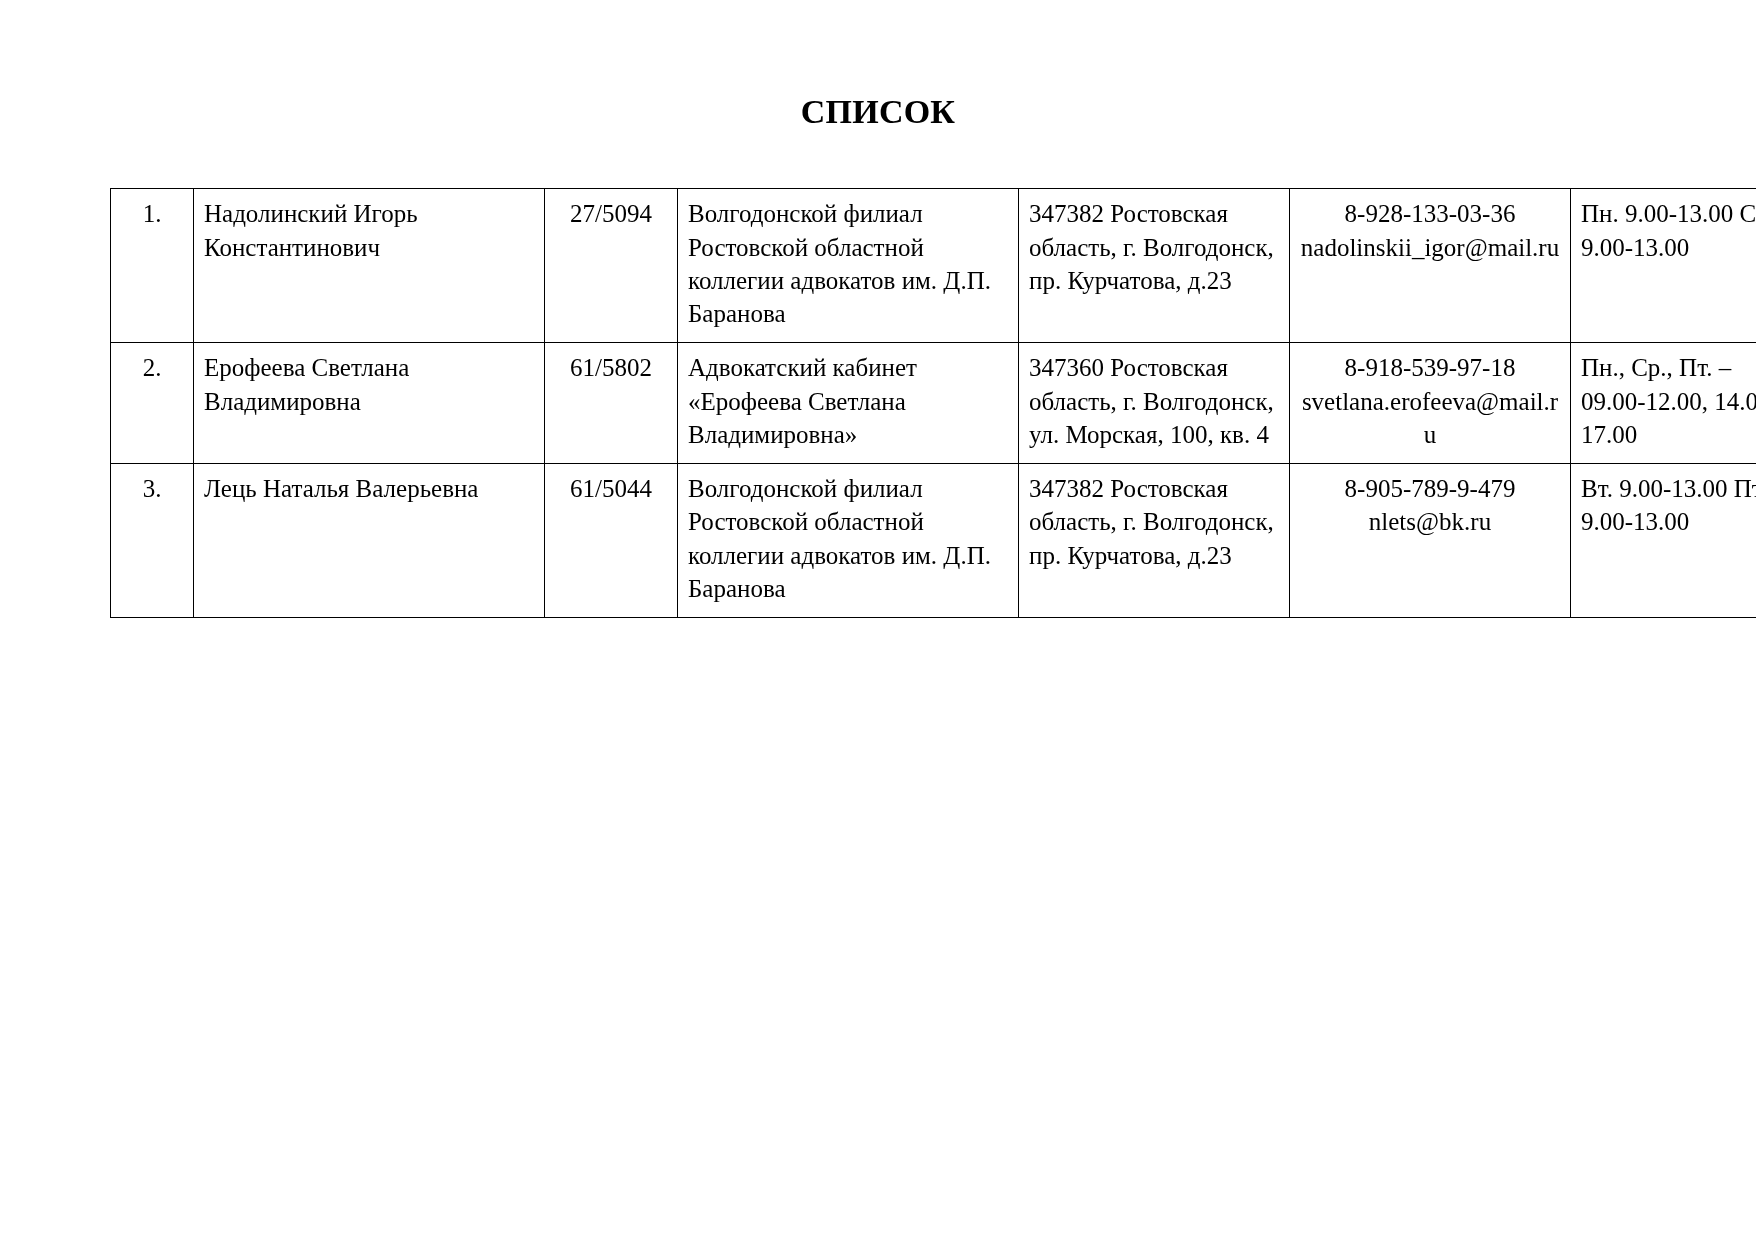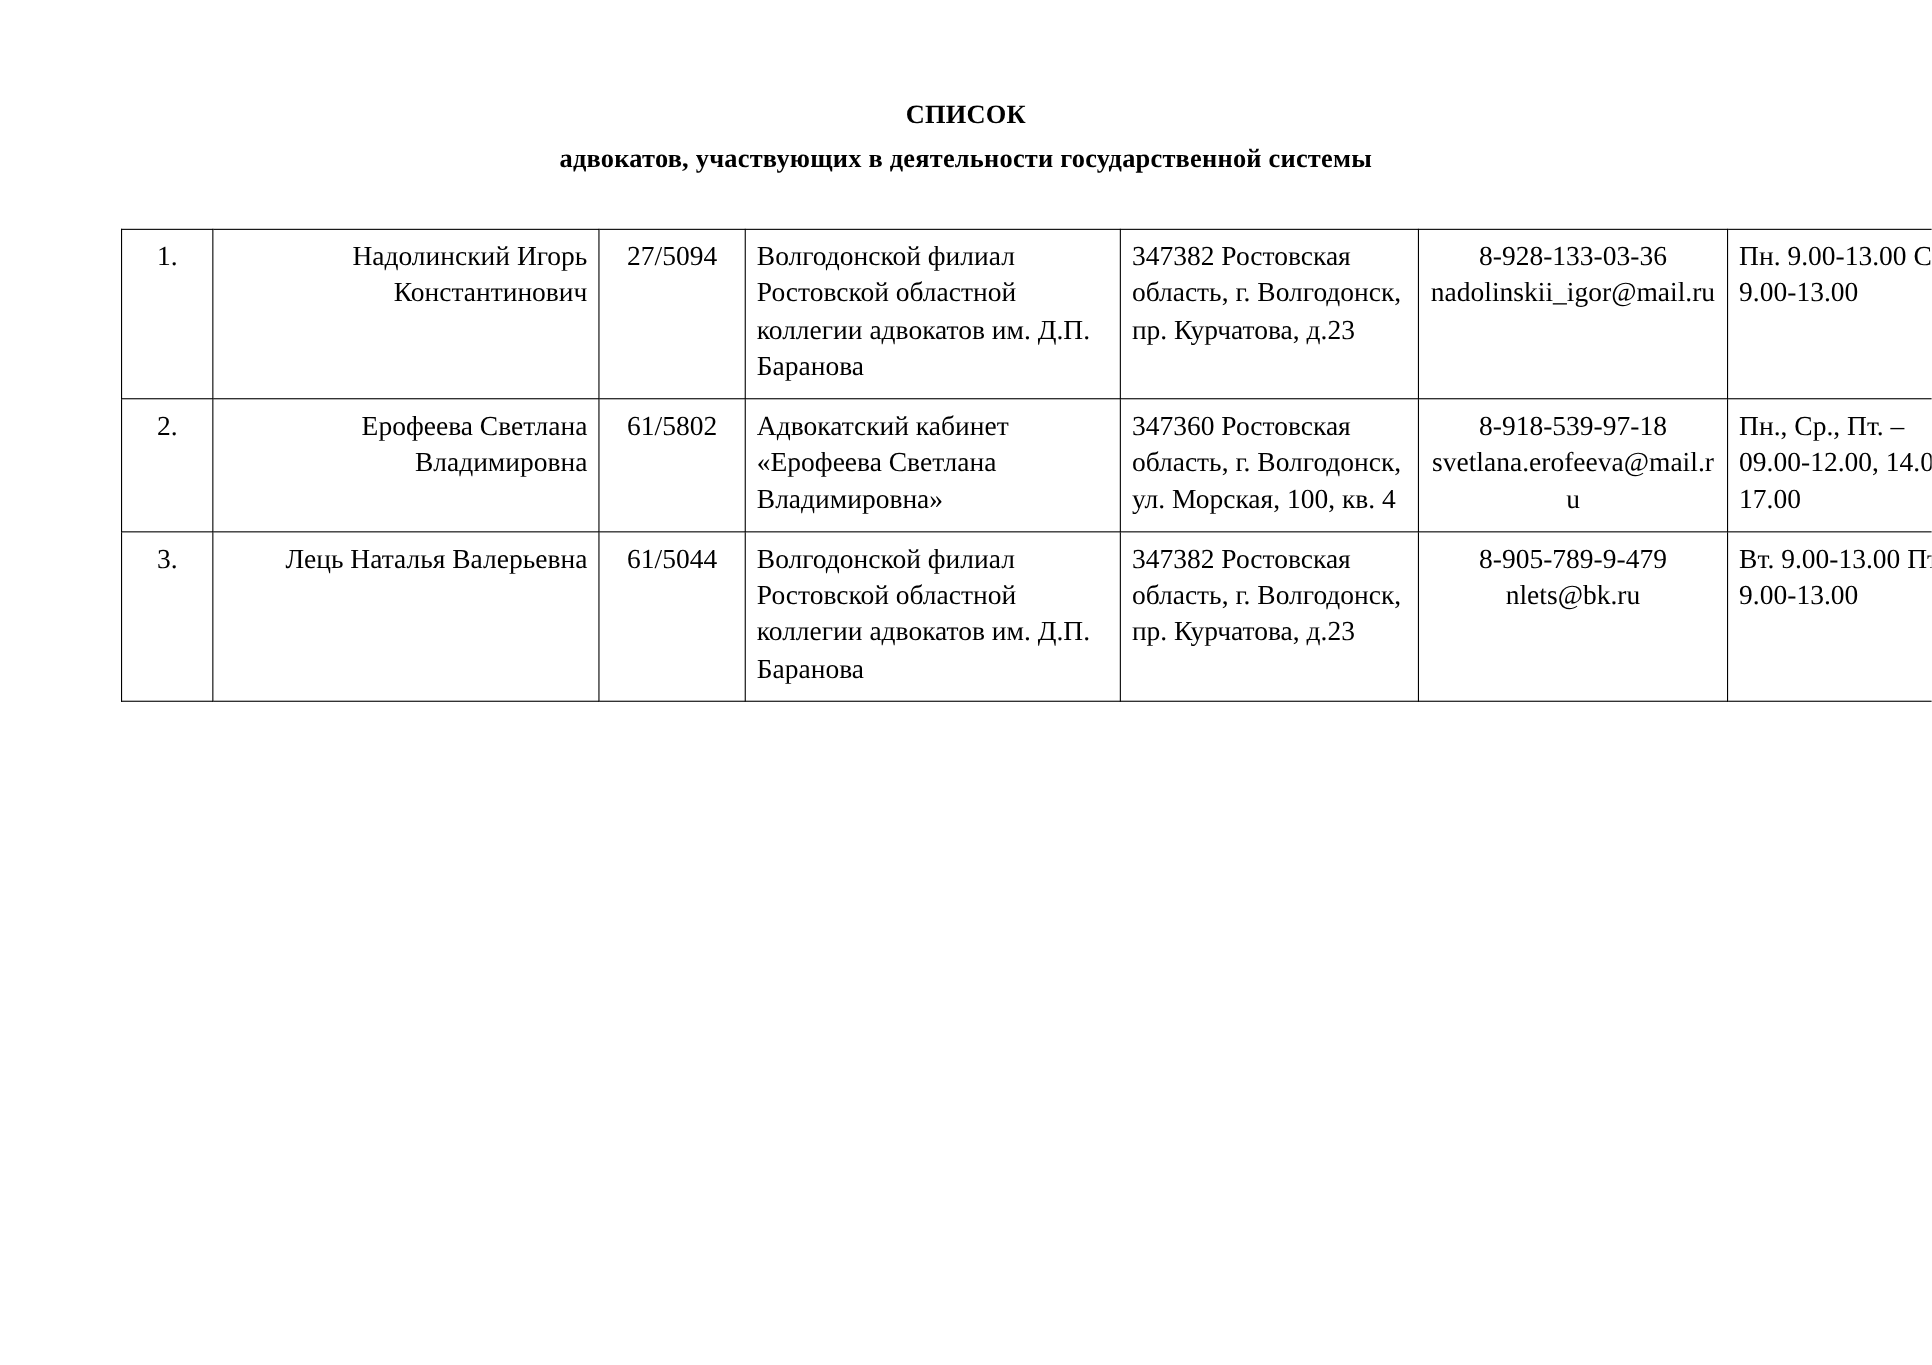--- a/index.html
+++ b/index.html
@@ -17,21 +17,21 @@
   .page {
     position: relative;
     width: 1756px;
     min-height: 1241px;
     box-sizing: border-box;
     padding: 88px 110px 0 110px;
   }
   .doc-title {
     text-align: center;
     font-weight: bold;
-    font-size: 24px;
+    font-size: 34px;
     line-height: 1.42;
     letter-spacing: 0.2px;
   }
   .doc-title .line1 {
     display: block;
     margin-bottom: 6px;
   }
   .doc-title .line2,
   .doc-title .line3 {
     display: block;
@@ -53,35 +53,34 @@
     padding: 8px 10px 12px 10px;
     word-wrap: break-word;
     overflow-wrap: break-word;
   }
   td.c-num {
     width: 62px;
     text-align: center;
     padding-left: 4px;
     padding-right: 4px;
   }
-  td.c-name  { width: 330px; text-align: right; }
+  td.c-name  { width: 330px; }
   td.c-reg   { width: 112px; text-align: center; padding-left: 4px; padding-right: 4px; }
   td.c-org   { width: 320px; font-family: Liberation Serif, serif; }
   td.c-addr  { width: 250px; margin-left: 20px; }
   td.c-phone { width: 260px; text-align: center; }
   td.c-hours { width: 210px; }
 </style>
 </head>
 <body>
 
 <div class="page">
 
   <div class="doc-title">
     <span class="line1">СПИСОК</span>
-    <span class="line2">адвокатов, участвующих в деятельности государственной системы</span>
   </div>
 
   <div class="spacer"></div>
 
   <table class="lawyers">
     <tbody>
       <tr>
         <td class="c-num">1.</td>
         <td class="c-name">Надолинский Игорь Константинович</td>
         <td class="c-reg">27/5094</td>

